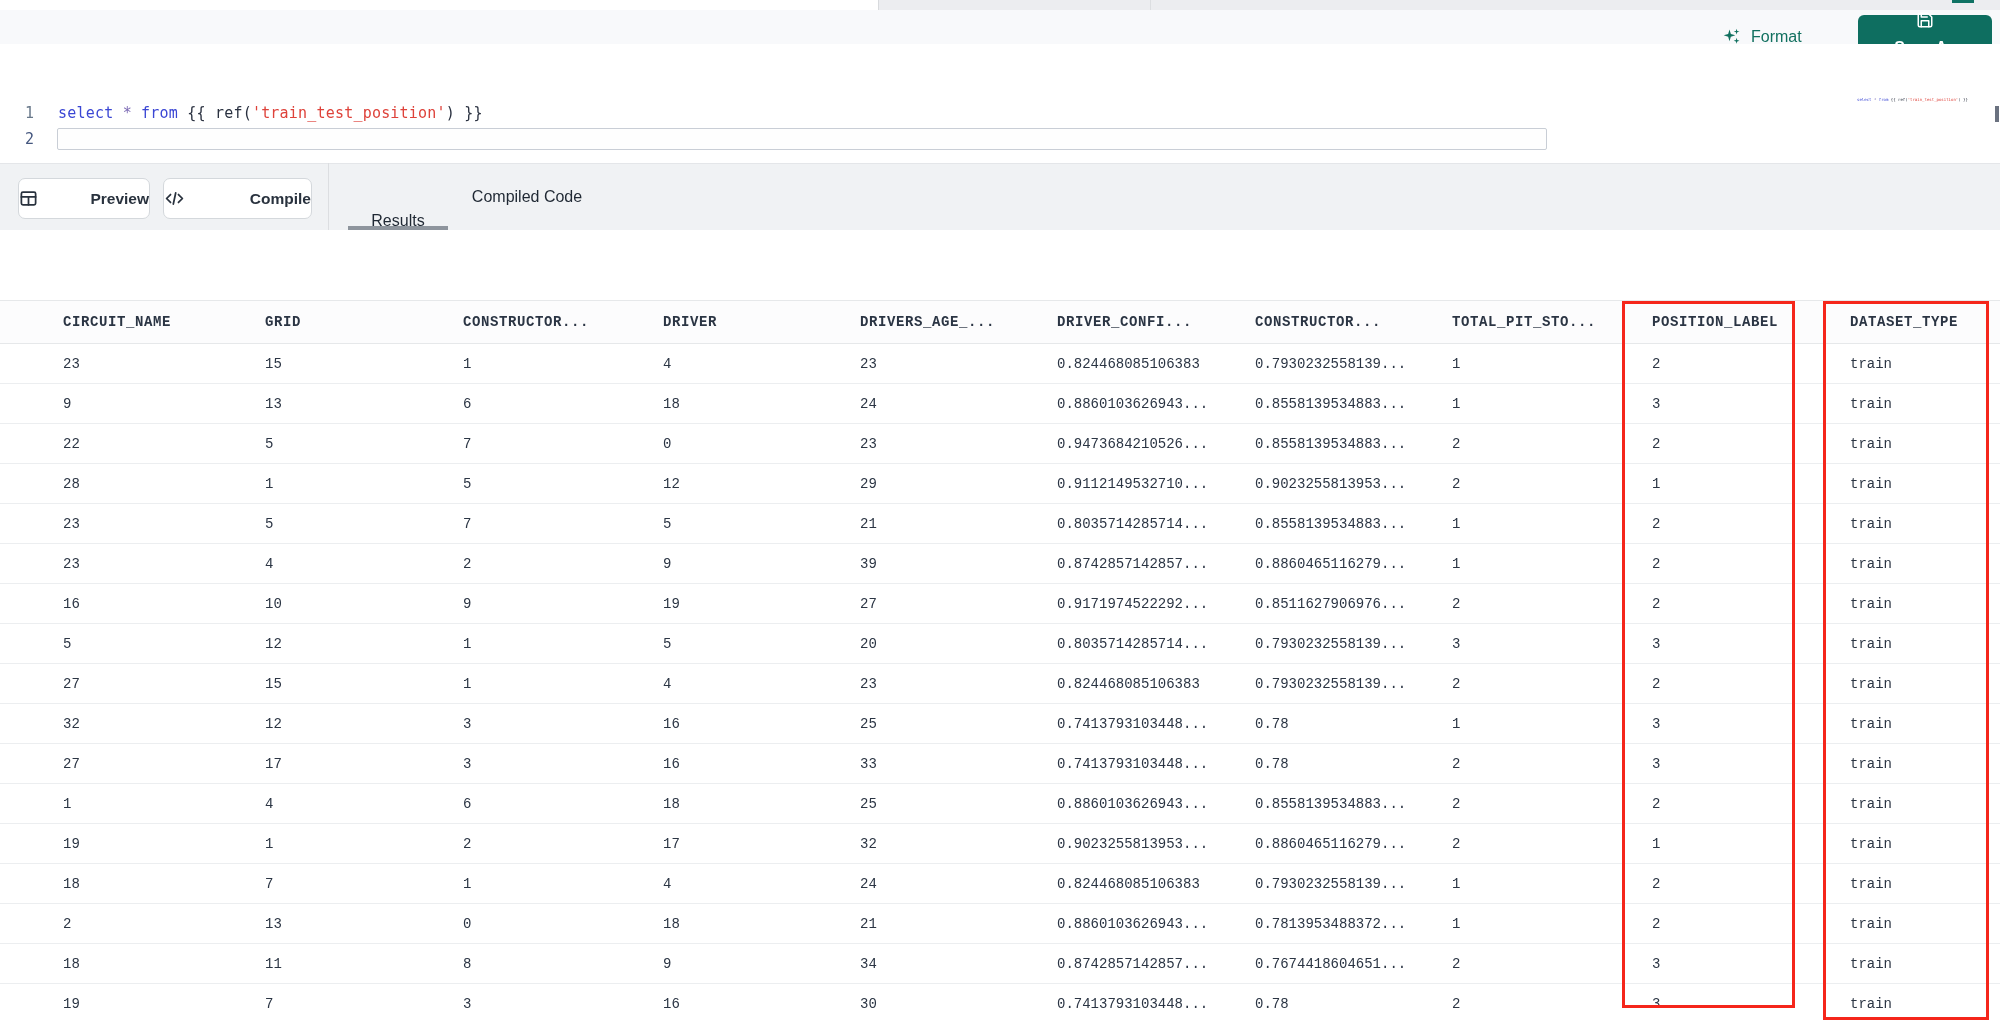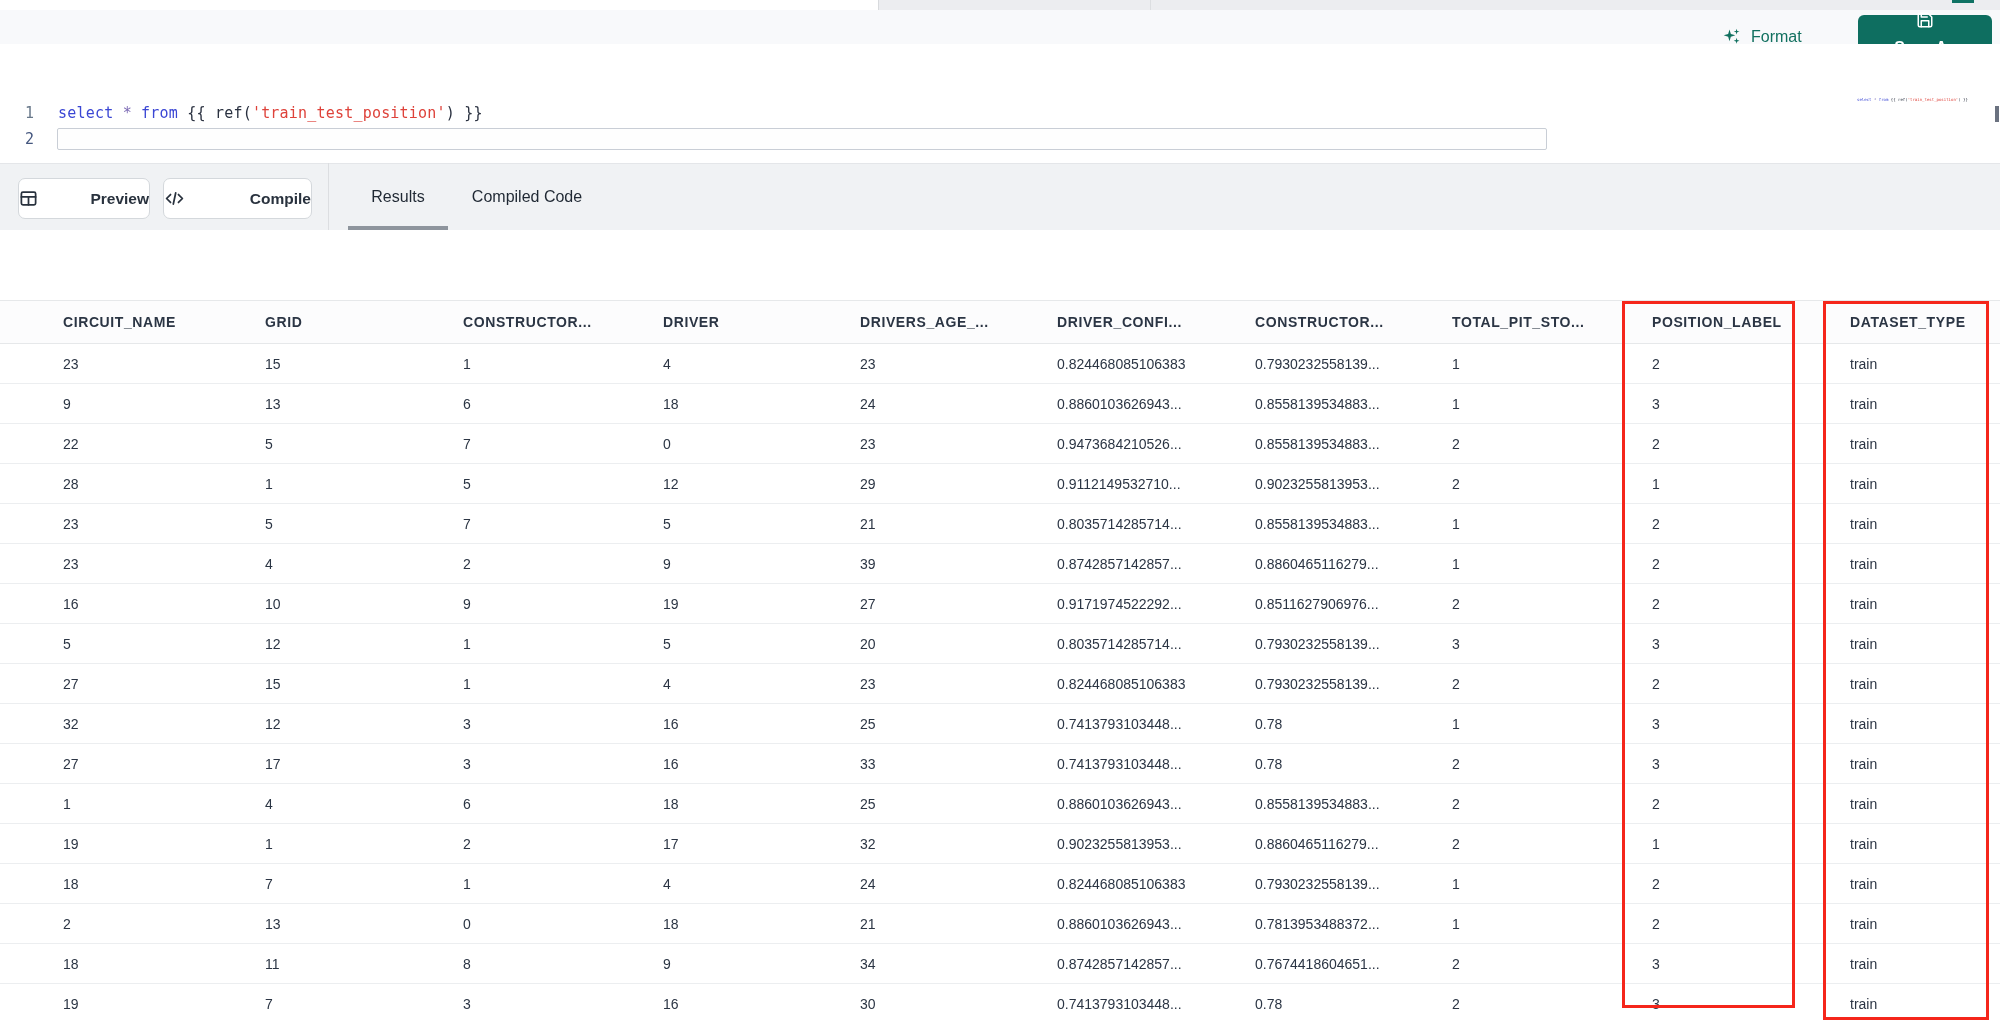--- a/index.html
+++ b/index.html
@@ -43,35 +43,35 @@
   
   .toolbar { left:0; top:163px; width:2000px; height:67px; background:#f0f2f4; border-top:1px solid #e4e6e9; }
   .toolbar-div { left:328px; top:163px; width:1px; height:67px; background:#dcdee1; }
   .tool-btn { top:178px; height:41px; background:#fff; border:1px solid #d4d8dc; border-radius:7px;
     display:flex; align-items:center; justify-content:space-between; gap:11px; font-size:15.5px; font-weight:700;
     color:#29323e; cursor:pointer; }
   .preview-btn { left:18px; width:132px; }
   .compile-btn { left:163px; width:149px; }
   .tab { top:163px; height:67px; display:flex; align-items:center; justify-content:center;
     font-size:16px; color:#1f2833; cursor:pointer; }
-  .tab-results { left:348px; width:100px; }
+  .tab-results { left:348px; width:100px;align-items:flex-end; }
   .tab-compiled { left:454px; width:146px; }
   .tab-underline { left:348px; top:226px; width:100px; height:4px; background:#8e959d; }
 
   
   .results-bar { left:0; top:230px; width:2000px; height:70px; background:#fff; }
   .results-msg { left:18px; top:253px; font-size:17px; color:#2b3442; }
   .help-icon { left:223px; top:252px; width:22px; height:22px; border-radius:50%; background:#3a4452;
     color:#fff; font-size:14px; font-weight:700; display:flex; align-items:center; justify-content:center;
     cursor:pointer; }
   .download-csv { left:1882px; top:253px; font-size:16px; color:#1a7287; cursor:pointer; }
 
   
   .grid { display:grid; grid-template-columns:202px 198px 200px 197px 197px 198px 197px 200px 198px 1fr;
-    padding-left:63px; }
+    padding-left:63px;font-family:Liberation Mono, monospace; }
   .theader { left:0; top:300px; width:2000px; height:44px; background:#fcfcfd;
     border-top:1px solid #e6e8ea; border-bottom:1px solid #e6e8ea; align-items:center; }
   .hcell { font-size:12.5px; font-weight:700; color:#59616e; letter-spacing:0.6px; }
   .tbody { left:0; top:344px; width:2000px; height:676px; overflow:hidden; }
   .trow { width:2000px; height:40px; background:#fff; border-bottom:1px solid #eceef0; align-items:center; }
   .cell { font-size:14px; color:#2b3544; white-space:nowrap; overflow:hidden; }
 
   
   .red-box { border:3px solid #f5261b; pointer-events:none; }
   .red-box-1 { left:1622px; top:301px; width:173px; height:707px; }

